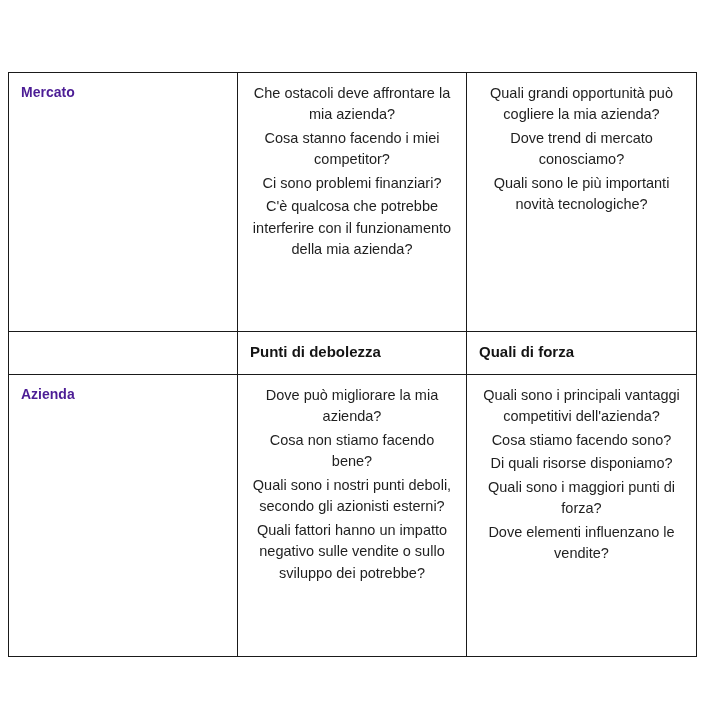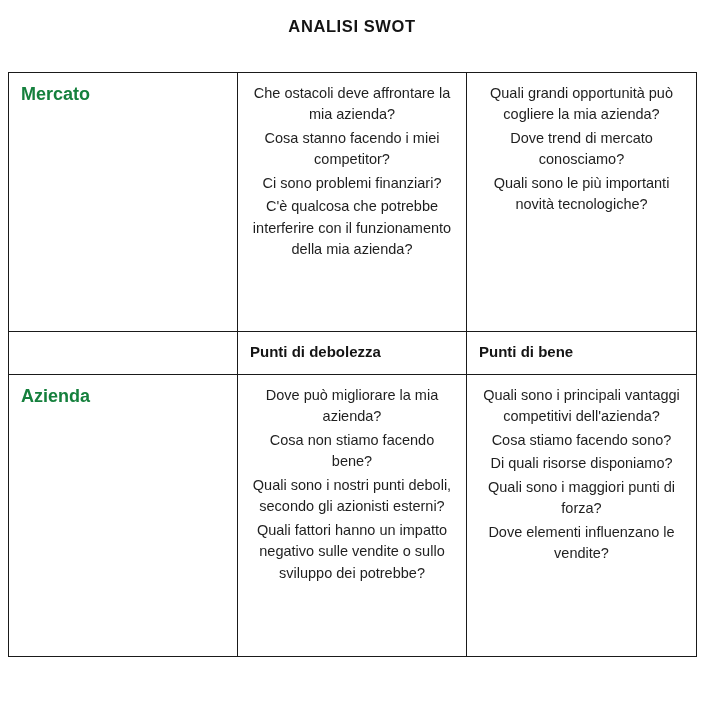--- a/index.html
+++ b/index.html
@@ -58,23 +58,23 @@
     height: 42px;
   }
   .hdr-label {
     font-size: 15px;
     font-weight: bold;
     color: #141414;
     padding: 11px 12px 10px 12px;
     white-space: nowrap;
   }
   .row-label {
-    font-size: 18px;
+    font-size: 14px;
     font-weight: bold;
-    color: #15803d;
+    color: #4c1d95;
     padding: 11px 12px 10px 12px;
     white-space: nowrap;
   }
   ul.qlist {
     list-style: none;
     margin: 0;
     padding: 0;
   }
   ul.qlist li {
     font-size: 14.5px;
@@ -89,21 +89,20 @@
     padding-bottom: 1px;
   }
   .tall-a { height: 258px; }
   .tall-b { height: 281px; }
 </style>
 </head>
 <body>
 
 <div class="page">
 
-  <div class="doc-title">ANALISI SWOT</div>
 
   <div class="table-wrap">
     <table class="swot">
       <colgroup>
         <col class="c1">
           <col class="c2">
           <col class="c3">
       </colgroup>
       <tbody>
 
@@ -133,21 +132,21 @@
         </tr>
 
         <tr class="hdr-row">
           <td>
             <div class="hdr-label"></div>
           </td>
           <td>
             <div class="hdr-label">Punti di debolezza</div>
           </td>
           <td>
-            <div class="hdr-label">Punti di bene</div>
+            <div class="hdr-label">Quali di forza</div>
           </td>
         </tr>
 
         <tr>
           <td class="tall-b">
             <div class="row-label">Azienda</div>
           </td>
           <td class="company-weak">
             <div class="cell-pad">
               <ul class="qlist">

